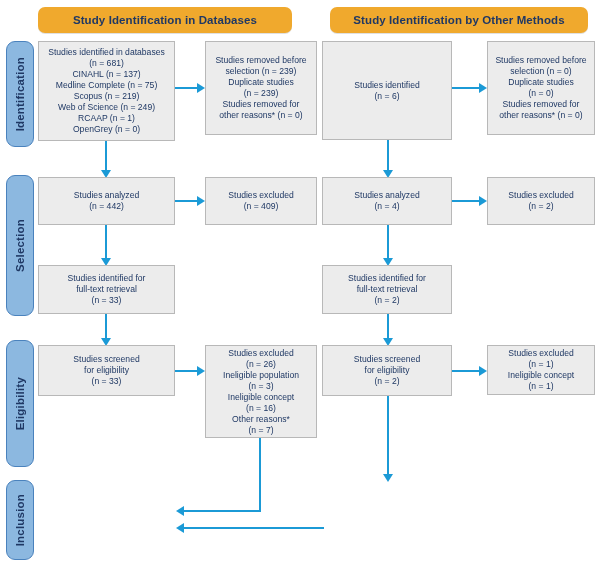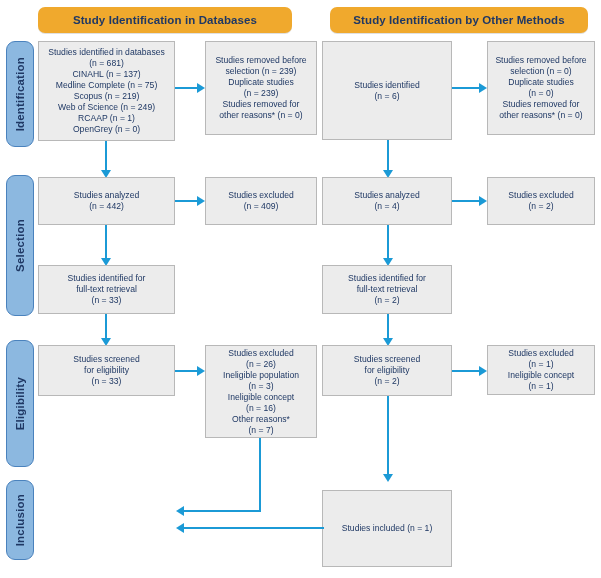--- a/index.html
+++ b/index.html
@@ -248,23 +248,20 @@
 (n = 1)</div>
   </div>
 
   <div class="line-h" style="left:175px; top:370px; width:22px;"></div>
   <div class="arrow arrow-right" style="left:197px; top:366px;"></div>
 
   <div class="line-h" style="left:452px; top:370px; width:27px;"></div>
   <div class="arrow arrow-right" style="left:479px; top:366px;"></div>
 
 
-  <div class="box" style="left:322px; top:490px; width:130px; height:77px;">
-    <div class="txt">Studies included (n = 1)</div>
-  </div>
 
   <div class="line-v" style="left:387px; top:396px; height:80px;"></div>
   <div class="arrow arrow-down" style="left:383px; top:474px;"></div>
 
   <div class="line-v" style="left:259px; top:438px; height:74px;"></div>
   <div class="line-h" style="left:184px; top:510px; width:77px;"></div>
   <div class="arrow arrow-left" style="left:176px; top:506px;"></div>
 
   <div class="line-h" style="left:184px; top:527px; width:140px;"></div>
   <div class="arrow arrow-left" style="left:176px; top:523px;"></div>

